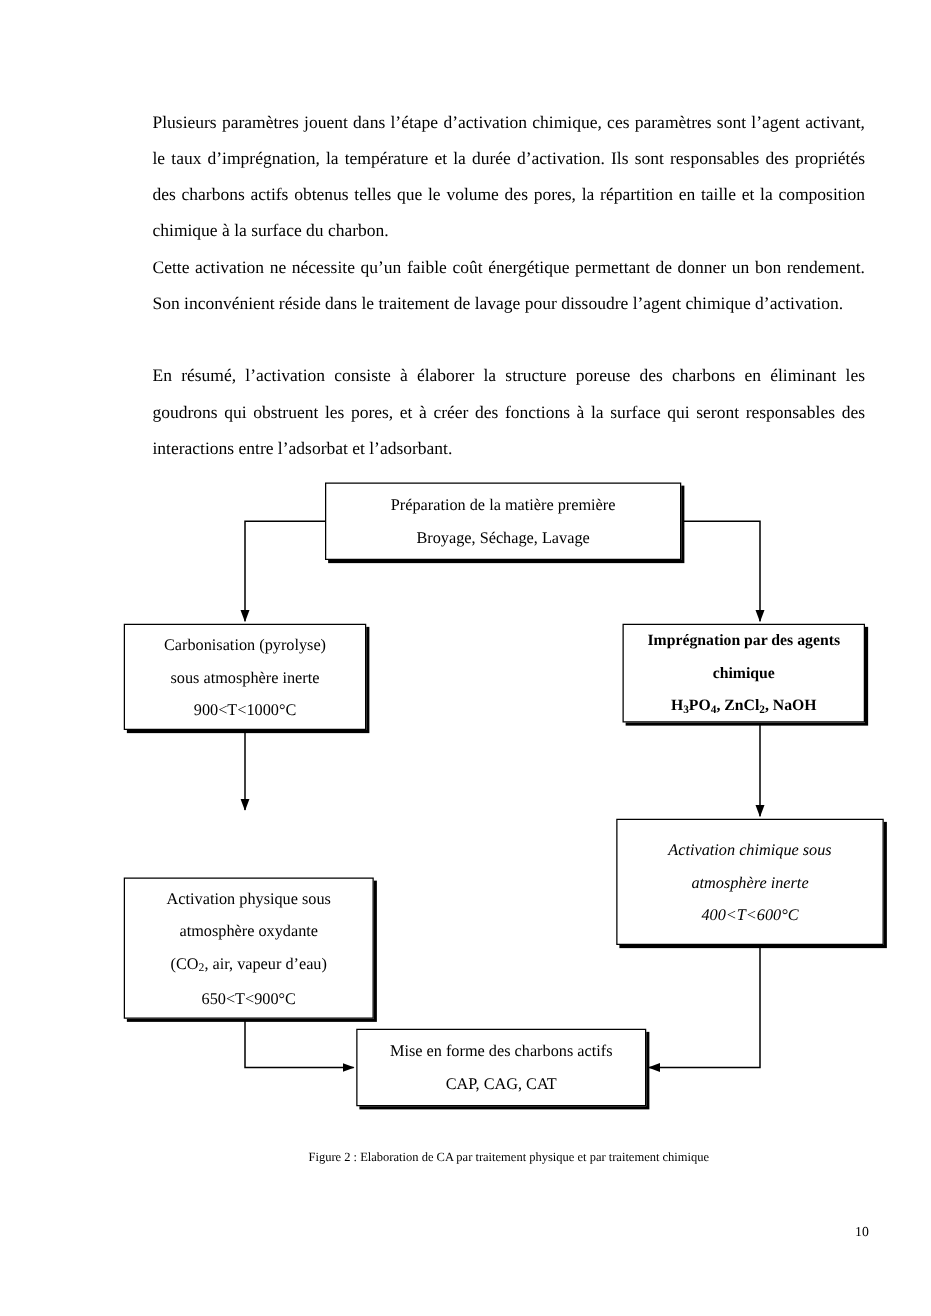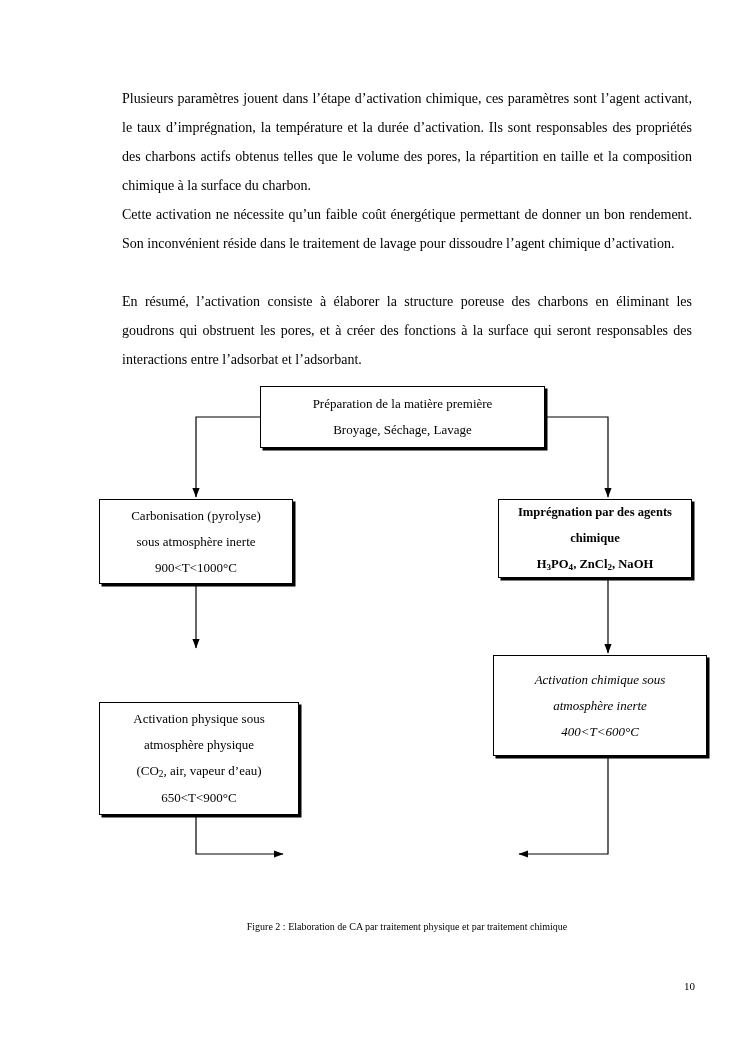--- a/index.html
+++ b/index.html
@@ -135,30 +135,34 @@
     </div>
 
     <div class="node small" id="node-impreg">
       <span class="ln">Imprégnation par des agents</span>
       <span class="ln">chimique</span>
       <span class="ln"><span>H</span><sub>3</sub><span>PO</span><sub>4</sub><span>, ZnCl</span><sub>2</sub><span>, NaOH</span></span>
     </div>
 
     <div class="node" id="node-actphys">
       <span class="ln">Activation physique sous</span>
-      <span class="ln">atmosphère physique</span>
+      <span class="ln">atmosphère oxydante</span>
       <span class="ln"><span>(CO</span><sub>2</sub><span>, air, vapeur d’eau)</span></span>
       <span class="ln">650&lt;T&lt;900°C</span>
     </div>
 
     <div class="node" id="node-actchim">
       <span class="ln">Activation chimique sous</span>
       <span class="ln">atmosphère inerte</span>
       <span class="ln">400&lt;T&lt;600°C</span>
     </div>
 
+    <div class="node" id="node-mise">
+      <span class="ln">Mise en forme des charbons actifs</span>
+      <span class="ln">CAP, CAG, CAT</span>
+    </div>
 
   </div>
 
   <div class="caption">Figure 2 : Elaboration de CA par traitement physique et par traitement chimique</div>
   <div class="pagenum">10</div>
 
 </div>
 
 </body></html>

